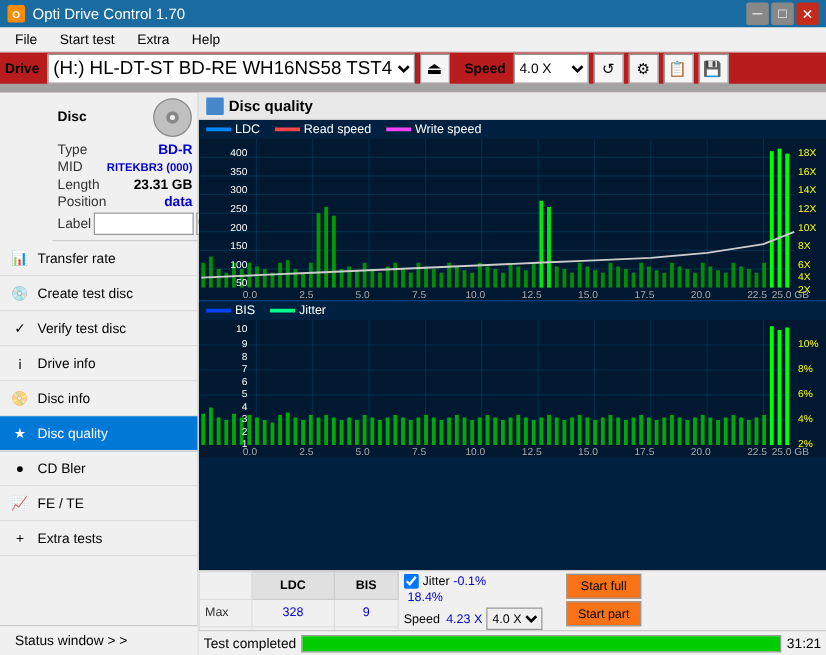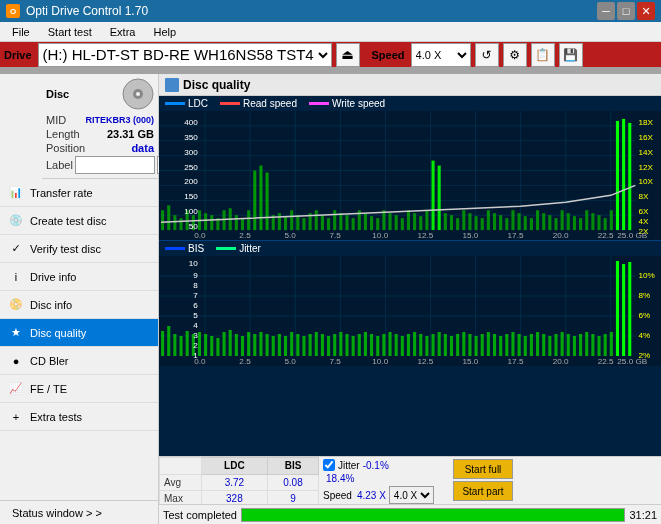--- a/index.html
+++ b/index.html
@@ -79,21 +79,21 @@
     .legend-color { width: 20px; height: 3px; }
     
     
     .stats-row { background: #f8f8f8; border-top: 1px solid #ccc; display: flex; align-items: stretch; font-size: 10px; }
     .stats-table { width: 100%; border-collapse: collapse; }
     .stats-table th { background: #e0e0e0; padding: 1px 4px; text-align: center; font-weight: bold; border: 1px solid #ccc; font-size: 10px; }
     .stats-table td { padding: 1px 4px; text-align: center; border: 1px solid #ddd; font-size: 10px; }
     .stats-table td.blue { color: #0000cc; }
     .stats-table .row-label { text-align: left; font-weight: normal; color: #333; }
     .action-btns { display: flex; flex-direction: column; gap: 2px; padding: 2px 4px; }
-    .action-btn { height: 20px; min-width: 60px; border: 1px solid #999; background: #eab308; cursor: pointer; font-size: 10px; }
+    .action-btn { height: 20px; min-width: 60px; border: 1px solid #999; background: #f97316; cursor: pointer; font-size: 10px; }
     .speed-select-small { height: 18px; width: 45px; font-size: 10px; border: 1px solid #999; }
   </style>
 </head>
 <body>
 
 <div class="title-bar">
   <div class="title-bar-left">
     <div class="title-bar-icon">O</div>
     <span>Opti Drive Control 1.70</span>
   </div>
@@ -132,20 +132,24 @@
   <div class="left-panel">
 
     <div class="disc-section">
       <div class="disc-header">
         <span class="disc-title">Disc</span>
         <svg width="32" height="32" viewBox="0 0 32 32">
           <circle cx="16" cy="16" r="15" fill="#c0c0c0" stroke="#888" stroke-width="1"></circle>
           <circle cx="16" cy="16" r="5" fill="#888"></circle>
           <circle cx="16" cy="16" r="2" fill="#f0f0f0"></circle>
         </svg>
+      </div>
+      <div class="disc-info-row">
+        <span class="disc-info-label">Type</span>
+        <span class="disc-info-value">BD-R</span>
       </div>
       <div class="disc-info-row">
         <span class="disc-info-label">MID</span>
         <span class="disc-info-value" style="font-size:9px;">RITEKBR3 (000)</span>
       </div>
       <div class="disc-info-row">
         <span class="disc-info-label">Length</span>
         <span class="disc-info-value black">23.31 GB</span>
       </div>
       <div class="disc-info-row">
@@ -508,25 +512,20 @@
 
     <div class="stats-row" style="height:68px; background:#f0f0f0; border-top:1px solid #ccc;">
       <table class="stats-table" style="width:160px; height:100%;">
         <tbody>
             <tr>
           <td></td>
           <th>LDC</th>
           <th>BIS</th>
         </tr>
         <tr>
-          <td class="row-label">Avg</td>
-          <td class="blue">3.72</td>
-          <td class="blue">0.08</td>
-        </tr>
-        <tr>
           <td class="row-label">Max</td>
           <td class="blue">328</td>
           <td class="blue">9</td>
         </tr>
         <tr>
           <td class="row-label">Total</td>
           <td class="blue">1418871</td>
           <td class="blue">28866</td>
         </tr>
       </tbody>

